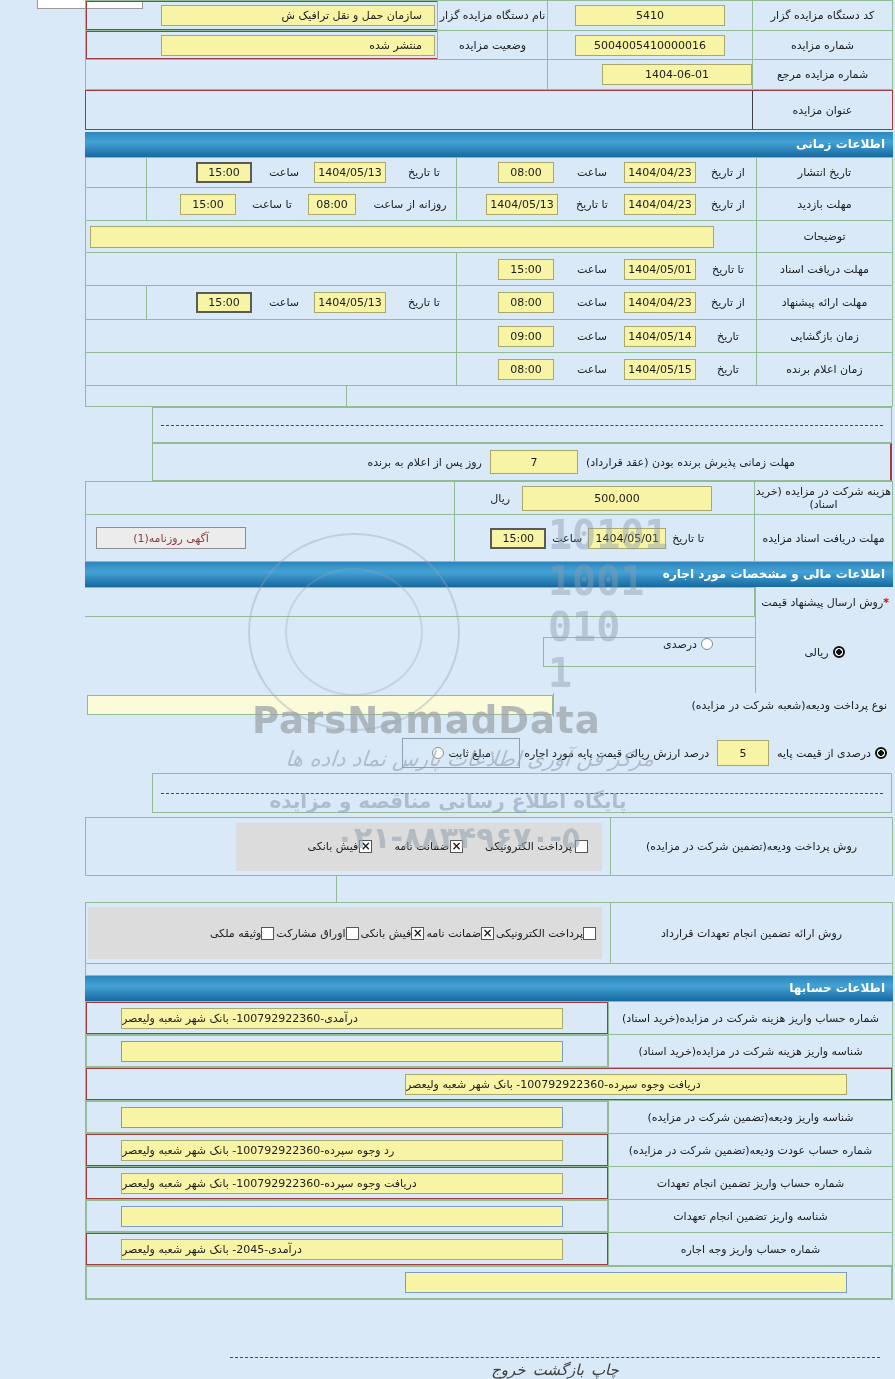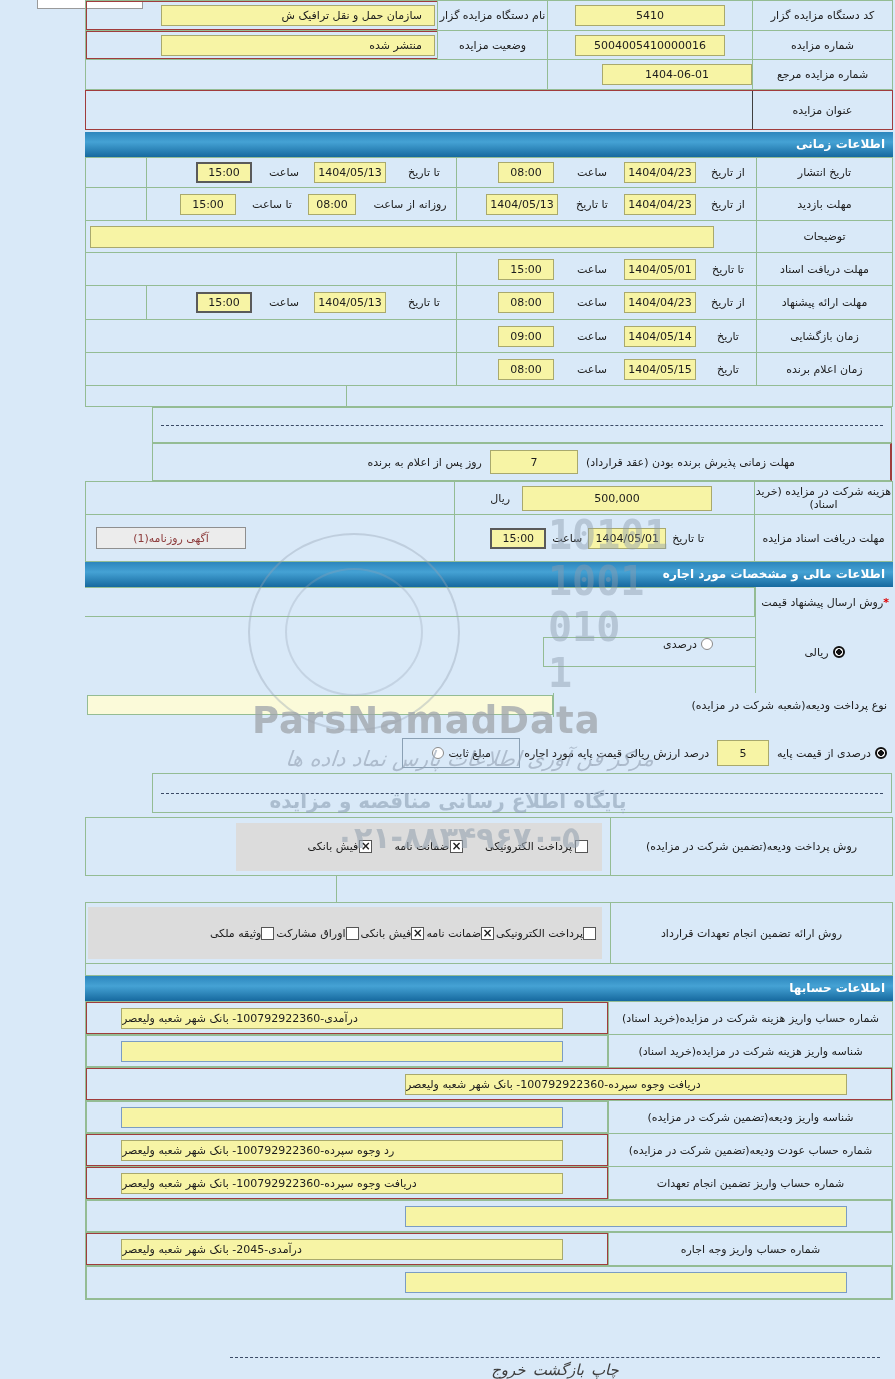--- a/index.html
+++ b/index.html
@@ -396,20 +396,21 @@
             <div class="in">رد وجوه سپرده-100792922360- بانک شهر شعبه ولیعصر</div>
           </div>
       </div>
       <div class="r" style="height:33px">
         <div class="lbl bl" style="width:284px">شماره حساب واریز تضمین انجام تعهدات</div>
         <div class="acc-cell">
             <div class="in">دریافت وجوه سپرده-100792922360- بانک شهر شعبه ولیعصر</div>
           </div>
       </div>
       <div class="r" style="height:33px">
+        <div class="lbl bl" style="width:284px">شناسه واریز تضمین انجام تعهدات</div>
         <div class="acc-cell" style="border-color:#94bc94">
             <div class="in" style="border-color:#7b9cc4"></div>
           </div>
       </div>
       <div class="r" style="height:33px">
         <div class="lbl bl" style="width:284px">شماره حساب واریز وجه اجاره</div>
         <div class="acc-cell">
             <div class="in">درآمدی-2045- بانک شهر شعبه ولیعصر</div>
           </div>
       </div>

